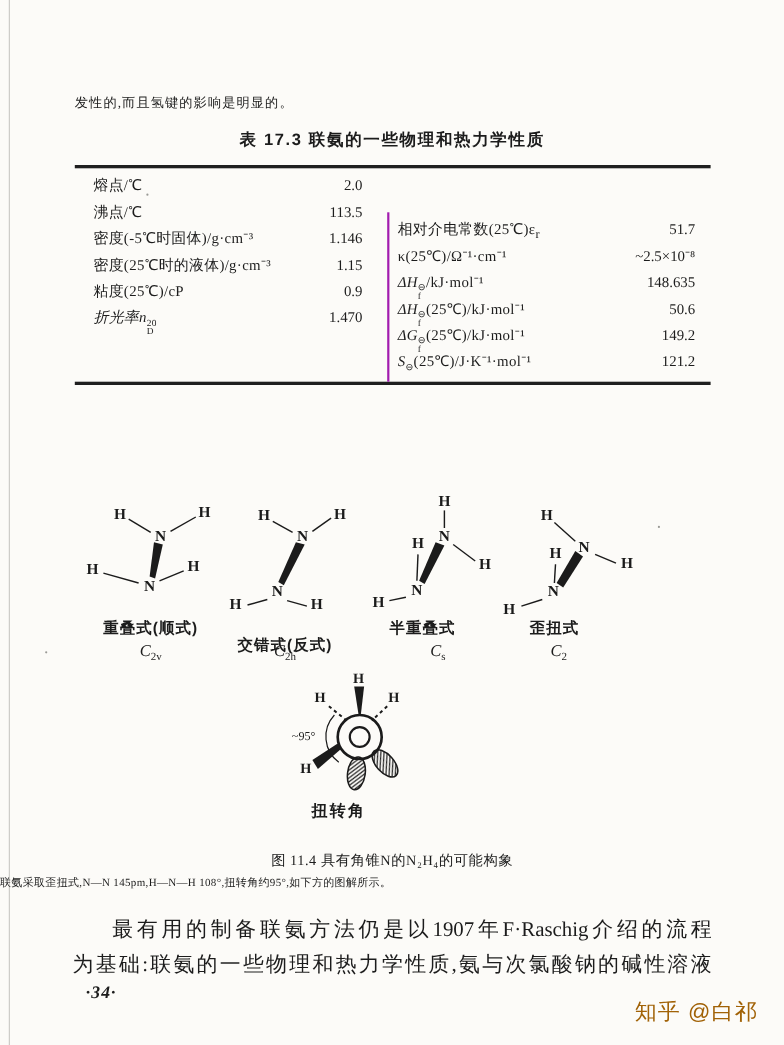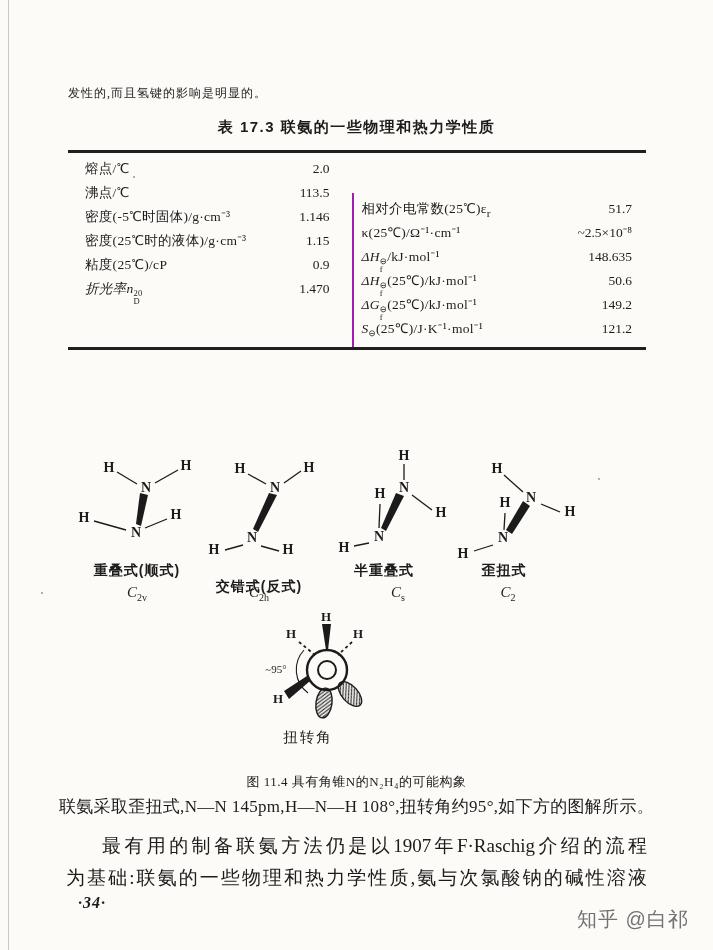--- a/index.html
+++ b/index.html
@@ -35,27 +35,27 @@
   .indent{padding-left:36px;}
 
   .conf-svg{position:absolute;left:60px;top:440px;}
   .conf-name{position:absolute;top:562px;transform:translateX(-50%);white-space:nowrap;
              font-family:"Liberation Sans",sans-serif;font-weight:bold;font-size:14px;letter-spacing:1px;}
   .conf-sym{position:absolute;top:584px;transform:translateX(-50%);font-size:15px;}
   .conf-sym sub{font-size:10px;}
 
   .newman-svg{position:absolute;left:240px;top:602px;}
   .newman-cap{position:absolute;left:308px;top:728px;transform:translateX(-50%);
-              font-family:"Liberation Sans",sans-serif;font-weight:normal;font-size:14.5px;letter-spacing:2px;}
+              font-family:"Liberation Sans",sans-serif;font-weight:bold;font-size:14.5px;letter-spacing:2px;}
 
   .figcap1{position:absolute;left:0;top:773px;width:713px;text-align:center;font-size:13px;letter-spacing:0.5px;}
-  .figcap2{position:absolute;left:0;top:795px;width:713px;text-align:center;font-size:17px;letter-spacing:0.3px;}
+  .figcap2{position:absolute;left:0;top:795px;width:713px;font-size:10px;letter-spacing:0.3px;}
 
   .pagenum{position:absolute;left:78px;top:894px;font-size:16px;font-weight:bold;font-style:italic;letter-spacing:1px;}
-  .watermark{position:absolute;left:577px;top:906px;font-size:20px;color:#737373;letter-spacing:1px;
+  .watermark{position:absolute;left:577px;top:906px;font-size:20px;color:#a16207;letter-spacing:1px;
              font-family:"Liberation Sans",sans-serif;}
 </style>
 </head>
 <body>
 
 <div class="page">
   <div class="edge"></div>
   <div class="speck" style="left:133px;top:176px;width:2px;height:2px;"></div>
   <div class="speck" style="left:41px;top:592px;width:2px;height:2px;"></div>
   <div class="speck" style="left:598px;top:478px;width:2px;height:2px;"></div>

